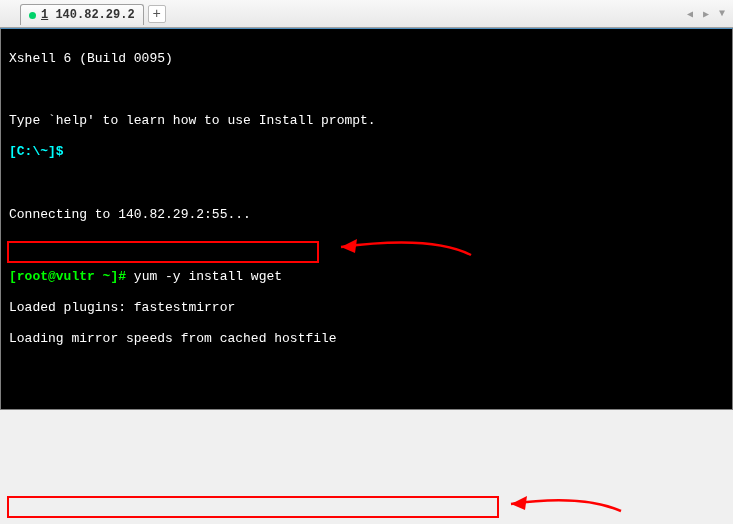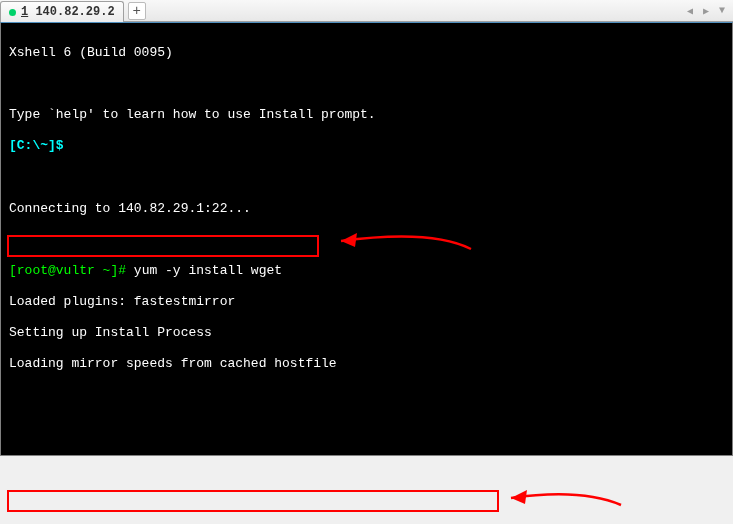--- a/index.html
+++ b/index.html
@@ -5,26 +5,26 @@
     * { margin: 0; padding: 0; box-sizing: border-box; }
     body {
       font-family: "Consolas", "Courier New", monospace;
       font-size: 13px;
       background: #f0f0f0;
       width: 733px;
       height: 524px;
       overflow: hidden;
     }
     .tab-bar {
-      height: 22px;
+      height: 28px;
       background: linear-gradient(to bottom, #f8f8f8, #e8e8e8);
       border-bottom: 1px solid #a0a0a0;
       display: flex;
       align-items: center;
-      padding: 0 0;
+      padding: 0 20px;
       position: relative;
     }
     .tab {
       height: 21px;
       background: linear-gradient(to bottom, #fdfdfd, #ececec);
       border: 1px solid #a0a0a0;
       border-bottom: none;
       border-radius: 3px 3px 0 0;
       padding: 2px 8px;
       margin-top: 2px;
@@ -59,31 +59,31 @@
     .nav-arrow {
       width: 14px; height: 18px;
       display: flex; align-items: center; justify-content: center;
       color: #999;
       font-size: 10px;
     }
     .terminal {
       background: #000;
       color: #e0e0e0;
       padding: 6px 8px;
-      height: 434px;
+      height: 382px;
       white-space: pre;
       line-height: 1.2;
       position: relative;
       font-size: 13px;
       border: 1px solid #808080;
       border-top: 1px solid #5090c0;
     }
     .tl { display: block; }
     .cyan { color: #00ffff; font-weight: bold; }
-    .green { color: #00ff00; font-weight: normal; }
+    .green { color: #00ff00; font-weight: bold; }
     .white { color: #ffffff; }
     .inv { background: #e0e0e0; color: #000; }
     .highlight-box {
       position: absolute;
       border: 2px solid #ff0000;
       pointer-events: none;
     }
     .arrow {
       position: absolute;
       pointer-events: none;
@@ -112,25 +112,24 @@
     <span class="nav-arrow">▼</span>
   </div>
 </div>
 
 <div class="terminal">
 <span class="tl white">Xshell 6 (Build 0095)</span>
 <span class="tl"> </span>
 <span class="tl white">Type `help' to learn how to use Install prompt.</span>
 <span class="tl"><span class="cyan">[C:\~]$</span></span>
 <span class="tl"> </span>
-<span class="tl white">Connecting to 140.82.29.1:22...</span>
+<span class="tl white">Connecting to 140.82.29.2:55...</span>
 <span class="tl"> </span>
 <span class="tl"><span class="green">[root@vultr ~]#</span><span class="white"> yum -y install wget</span></span>
 <span class="tl white">Loaded plugins: fastestmirror</span>
-<span class="tl white">Setting up Install Process</span>
 <span class="tl white">Loading mirror speeds from cached hostfile</span>
 
 
 
 
 
 
 
 
 

